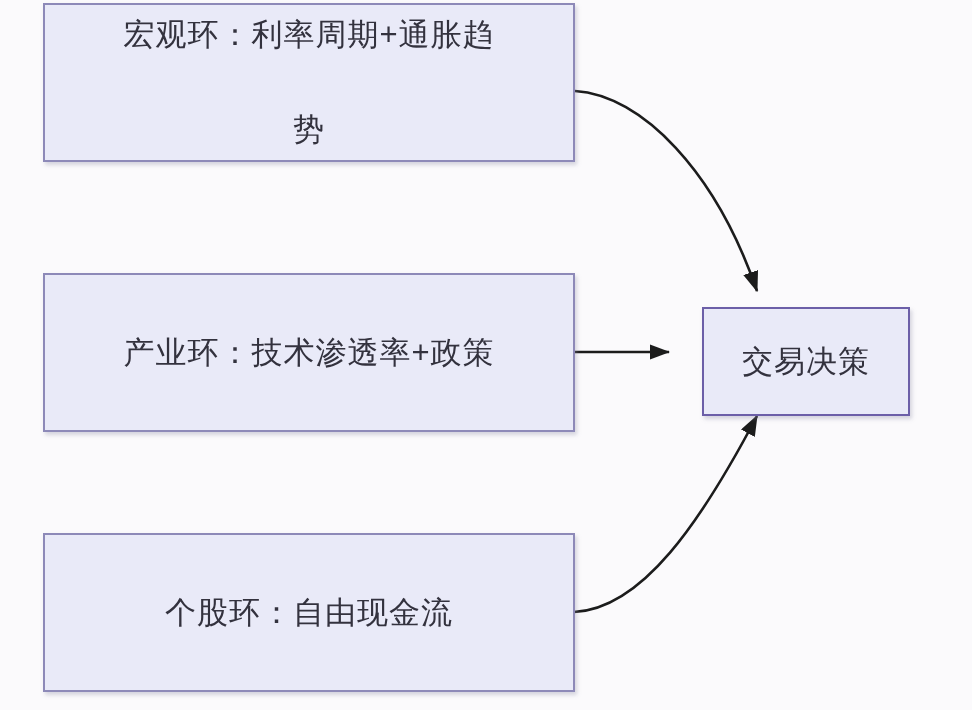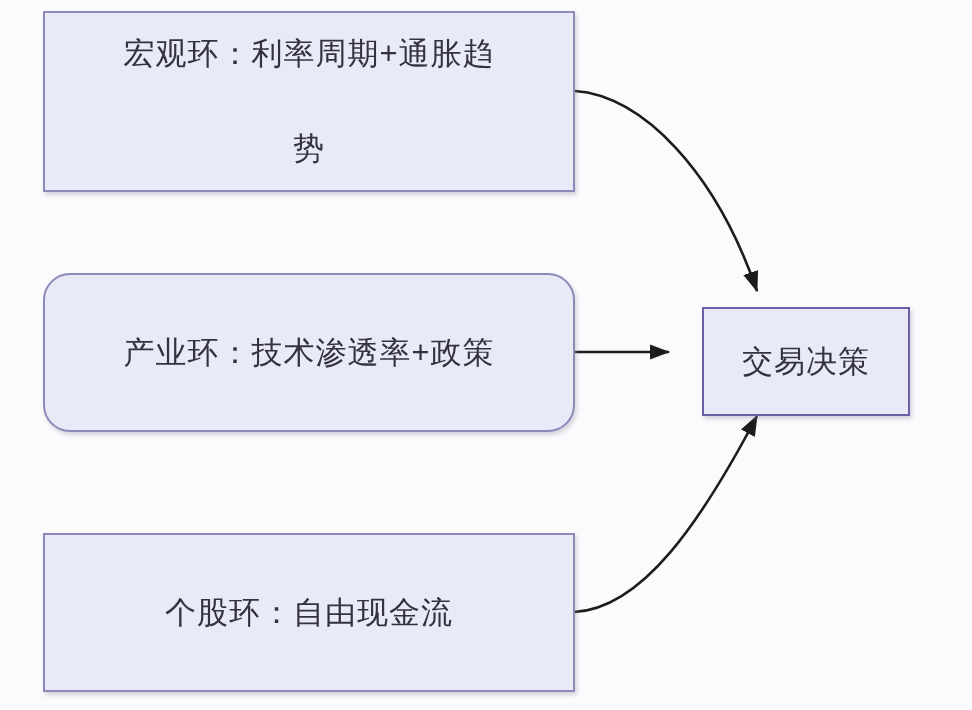--- a/index.html
+++ b/index.html
@@ -29,22 +29,22 @@
     flex-direction: column;
     justify-content: center;
     align-items: center;
     color: var(--text, #33323e);
     font-size: 31px;
     line-height: 48px;
     letter-spacing: 1px;
     text-align: center;
   }
 
-  .node-macro    { left: 43px;  top: 11px;  width: 532px; height: 181px; gap: 47px; }
-  .node-industry { left: 43px;  top: 273px; width: 532px; height: 159px; border-radius: 27px; }
+  .node-macro    { left: 43px;  top: 3px;  width: 532px; height: 159px; gap: 47px; }
+  .node-industry { left: 43px;  top: 273px; width: 532px; height: 159px; }
   .node-stock    { left: 43px;  top: 533px; width: 532px; height: 159px; gap: 16px; }
 
   .node-decision {
     left: 676px; top: 307px; width: 208px; height: 109px;
     border-color: var(--decision-border, #6c5fa8);
     margin-left: 26px;
   }
 
   .node-line { white-space: nowrap; }
 

